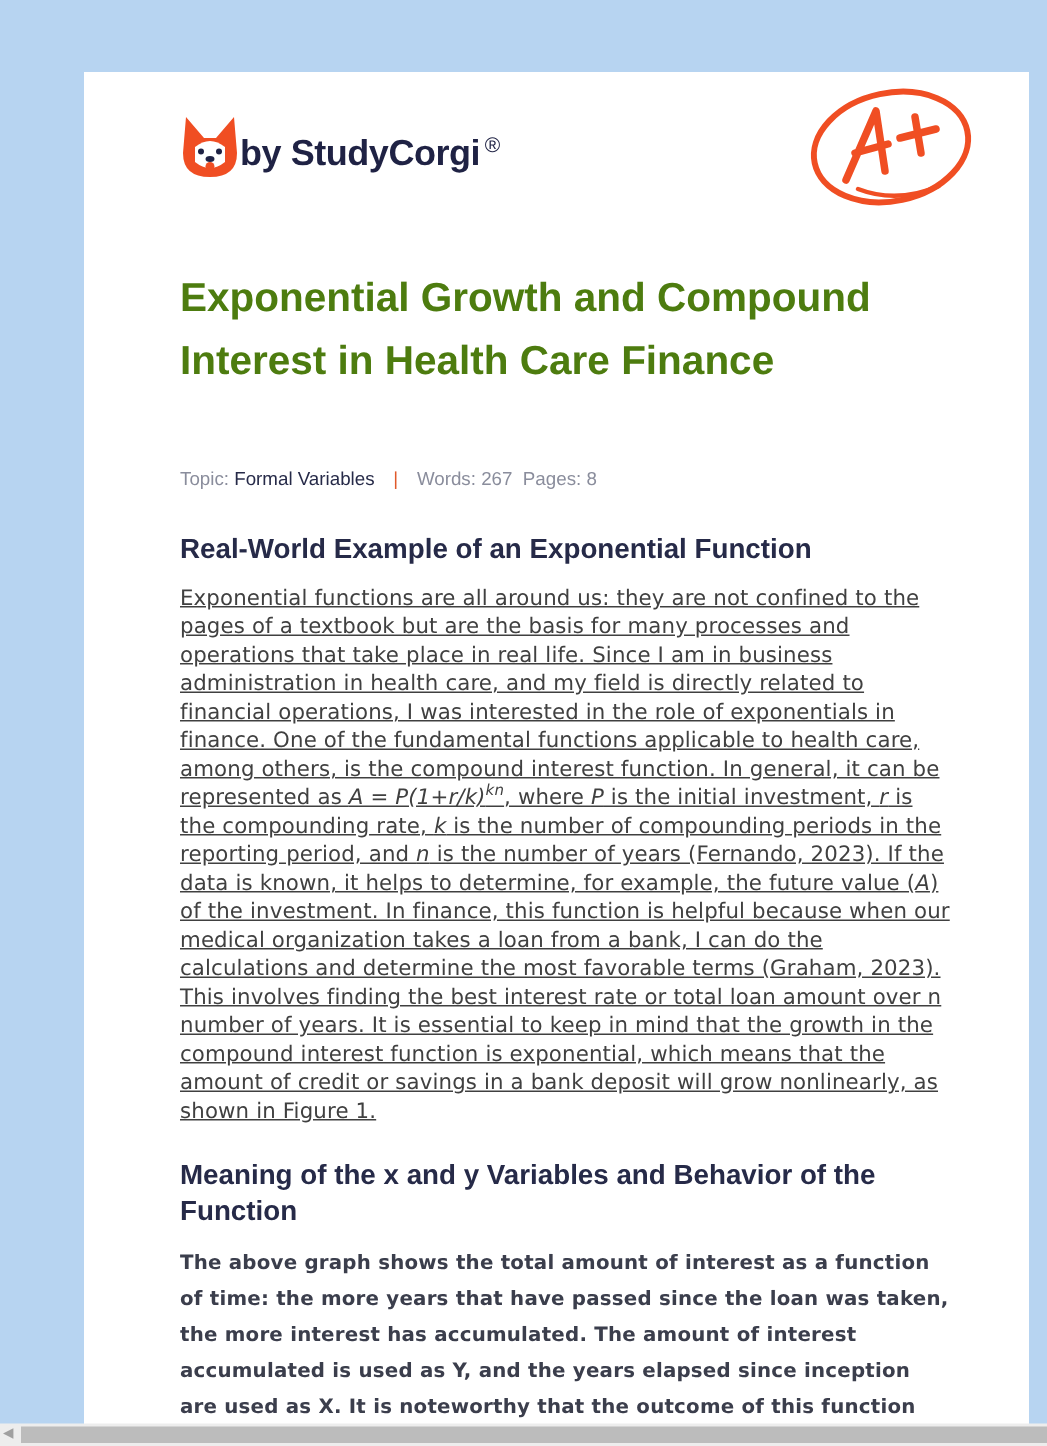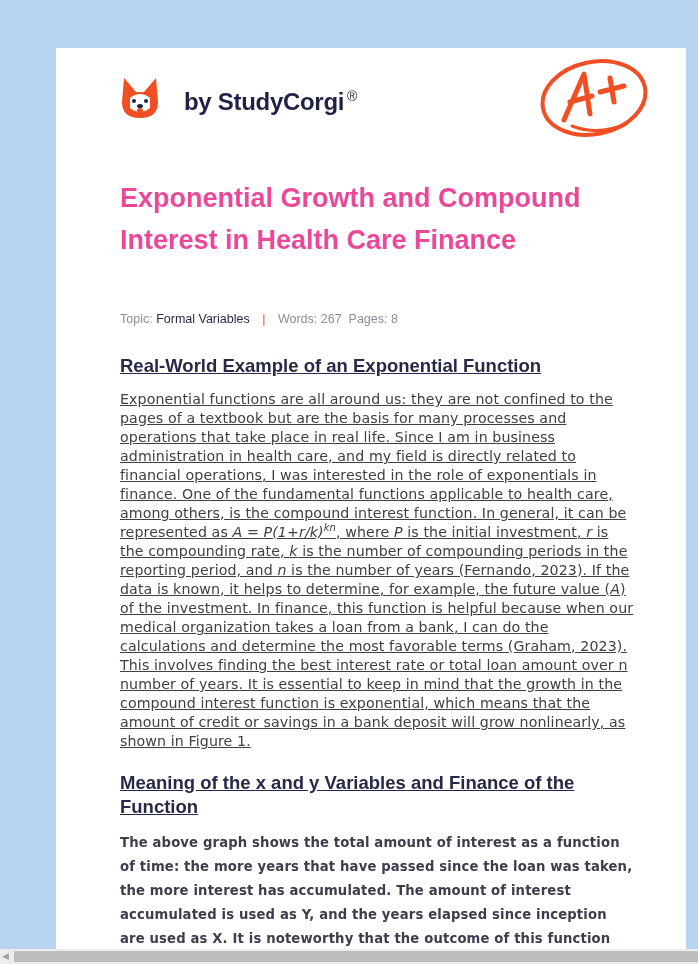--- a/index.html
+++ b/index.html
@@ -12,41 +12,41 @@
   .page {
     position: absolute; left: 56px; top: 48px; width: 630px; height: 920px;
     background: #ffffff;
     overflow: hidden;
   }
   .logo {
     position: absolute; left: 64px; top: 28px; display: flex; align-items: center;
   }
   .logo-text {
     font-family: "Liberation Sans", sans-serif; font-weight: bold; font-size: 24px;
-    color: #1f2244; margin-left: 24px; margin-top: 8px; letter-spacing: -0.3px;
+    color: #1f2244; margin-left: 0; margin-top: 8px; letter-spacing: -0.3px;
   }
   .logo-reg { font-size: 14px; vertical-align: super; margin-left: 3px; font-weight: normal; }
   .grade {
     position: absolute; left: 482px; top: 8px; width: 112px; height: 86px;
   }
   .title {
     position: absolute; left: 64px; top: 130px; width: 520px;
     font-family: "Liberation Sans", sans-serif; font-weight: bold; font-size: 27px;
-    line-height: 41.5px; color: #ec4899; margin: 0;
+    line-height: 41.5px; color: #4d7c0f; margin: 0;
   }
   .meta {
     position: absolute; left: 64px; top: 264px; font-size: 12.5px; color: #8a8d9c;
     font-family: "Liberation Sans", sans-serif;
   }
   .meta .topic-val { color: #262a48; }
   .meta .sep { color: #e0592a; margin: 0 9px; }
   .h2 {
     position: absolute; left: 64px; width: 520px;
     font-family: "Liberation Sans", sans-serif; font-weight: bold; font-size: 18.5px;
-    color: #262a48; line-height: 24px; margin: 0; text-decoration: underline;
+    color: #262a48; line-height: 24px; margin: 0;
   }
   .p1 {
     position: absolute; left: 64px; top: 342px; width: 516px;
     font-size: 14.2px; line-height: 19px; color: #404040; margin: 0;
     letter-spacing: 0.1px;
     text-decoration: underline;
   }
   .p2 {
     position: absolute; left: 64px; top: 783px; width: 516px;
     font-size: 13.2px; line-height: 24px; color: #3b3e4c; margin: 0;
@@ -96,21 +96,21 @@
     <span class="topic-val">Formal Variables</span>
     <span class="sep">|</span>
     <span>Words: 267</span>&nbsp;
     <span>Pages: 8</span>
   </div>
 
   <h2 class="h2" style="top:306px;">Real-World Example of an Exponential Function</h2>
 
   <p class="p1"><span>Exponential functions are all around us: they are not confined to the pages of a textbook but are the basis for many processes and operations that take place in real life. Since I am in business administration in health care, and my field is directly related to financial operations, I was interested in the role of exponentials in finance. One of the fundamental functions applicable to health care, among others, is the compound interest function. In general, it can be represented as </span><i>A = P(1+r/k)</i><sup><i>kn</i></sup><span>, where </span><i>P</i><span> is the initial investment, </span><i>r</i><span> is the compounding rate, </span><i>k</i><span> is the number of compounding periods in the reporting period, and </span><i>n</i><span> is the number of years (Fernando, 2023). If the data is known, it helps to determine, for example, the future value (</span><i>A</i><span>) of the investment. In finance, this function is helpful because when our medical organization takes a loan from a bank, I can do the calculations and determine the most favorable terms (Graham, 2023). This involves finding the best interest rate or total loan amount over n number of years. It is essential to keep in mind that the growth in the compound interest function is exponential, which means that the amount of credit or savings in a bank deposit will grow nonlinearly, as shown in Figure 1.</span></p>
 
-  <h2 class="h2" style="top:723px;">Meaning of the x and y Variables and Finance of the Function</h2>
+  <h2 class="h2" style="top:723px;">Meaning of the x and y Variables and Behavior of the Function</h2>
 
   <p class="p2">The above graph shows the total amount of interest as a function of time: the more years that have passed since the loan was taken, the more interest has accumulated. The amount of interest accumulated is used as Y, and the years elapsed since inception are used as X. It is noteworthy that the outcome of this function can be both favorable and</p>
 </div>
 
 <div class="hscroll">
   <span class="arrow">◀</span>
   <div class="thumb"></div>
 </div>
 
 </body></html>

